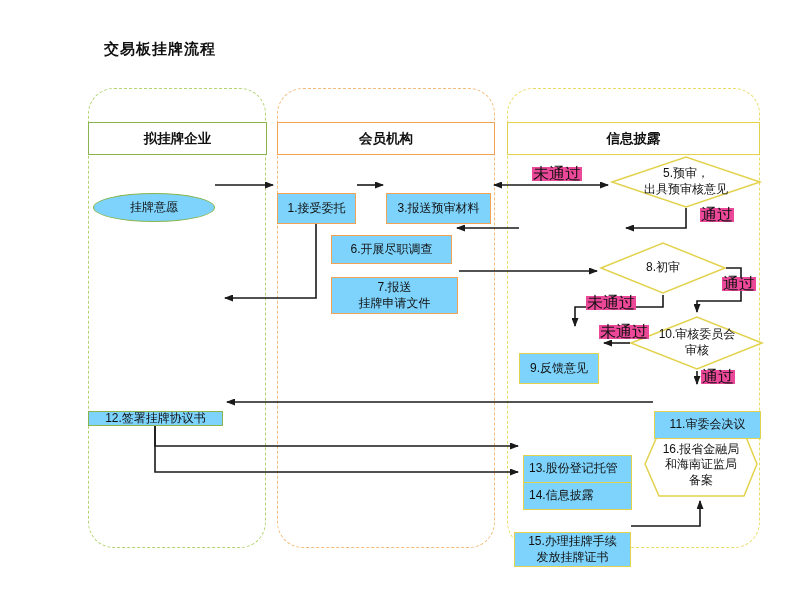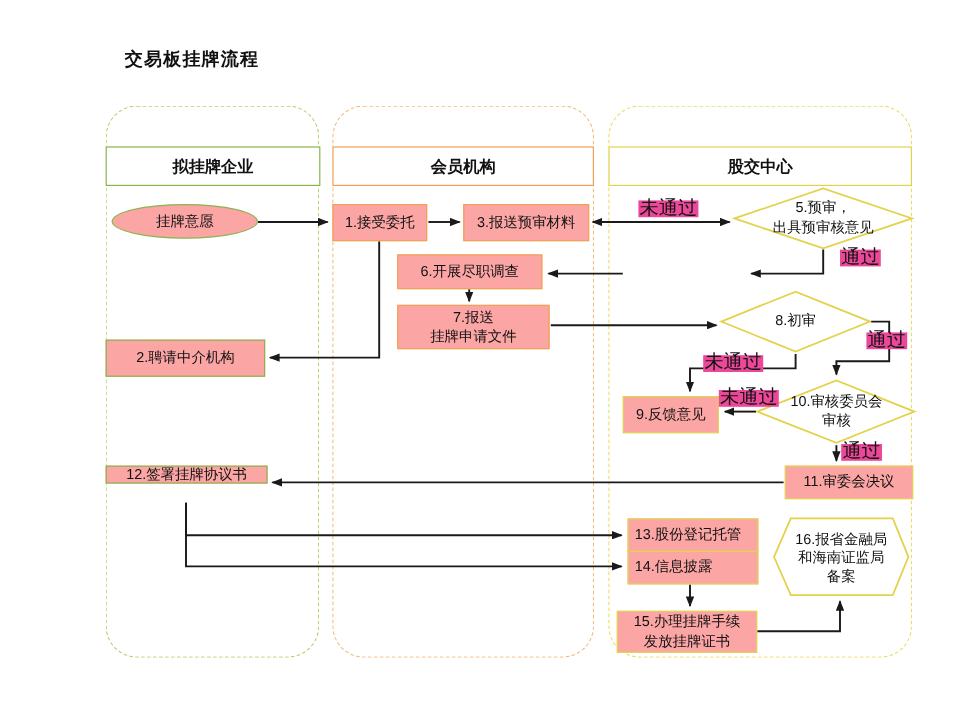--- a/index.html
+++ b/index.html
@@ -14,23 +14,23 @@
   .lane-c{left:507px;top:88px;width:253px;height:460px;border-color:#e9dd63;}
   .lane-header{
     position:absolute;background:#fff;border:1.5px solid;box-sizing:border-box;
     display:flex;align-items:center;justify-content:center;
     font-size:13.5px;font-weight:bold;height:33px;
   }
   .h-a{left:88px;top:122px;width:179px;border-color:#8ab54e;}
   .h-b{left:277px;top:122px;width:218px;border-color:#f2a254;}
   .h-c{left:507px;top:122px;width:253px;border-color:#e3d24c;}
   .node{
-    position:absolute;background:#fca5a5;border:1.5px solid;box-sizing:border-box;
+    position:absolute;background:#7dd3fc;border:1.5px solid;box-sizing:border-box;
     display:flex;align-items:center;justify-content:center;text-align:center;
-    font-size:12px;line-height:1.3;white-space:pre-line;
+    font-size:12px;line-height:1.3;white-space:pre-line;margin-top:23px;
   }
   .green{border-color:#8ab54e;}
   .orange{border-color:#f2a254;}
   .yellow{border-color:#e3d24c;}
   .shape-text{
     position:absolute;background:transparent;border:none;
     display:flex;align-items:center;justify-content:center;text-align:center;
     font-size:12px;line-height:1.3;white-space:pre-line;
   }
   .ellipse{border-radius:50%;}
@@ -77,40 +77,39 @@
     <path class="edge" d="M653,402 H227" marker-end="url(#ah)"></path>
     <path class="edge" d="M155,419 V446 H518" marker-end="url(#ah)"></path>
     <path class="edge" d="M155,419 V472 H518" marker-end="url(#ah)"></path>
     <path class="edge" d="M575,487 V505" marker-end="url(#ah)"></path>
     <path class="edge" d="M631,526 H700 V501" marker-end="url(#ah)"></path>
     <path class="edge" d="M316,201 V298 H225" marker-end="url(#ah)"></path>
   </svg>
 
   <div class="lane-header h-b">会员机构</div>
   <div class="lane-header h-a">拟挂牌企业</div>
-  <div class="lane-header h-c">股交中心</div>
+  <div class="lane-header h-c">信息披露</div>
 
   <div class="node green ellipse" style="left:93px;top:170px;width:122px;height:29px;">挂牌意愿</div>
 
   <div class="node orange" style="left:277px;top:170px;width:79px;height:31px;">1.接受委托</div>
 
   <div class="node orange" style="left:386px;top:170px;width:105px;height:31px;">3.报送预审材料</div>
 
   <div class="shape-text" style="left:618px;top:161px;width:136px;height:42px;">5.预审，
 出具预审核意见</div>
 
 
   <div class="node orange" style="left:331px;top:212px;width:121px;height:29px;">6.开展尽职调查</div>
 
   <div class="node orange" style="left:331px;top:254px;width:127px;height:37px;">7.报送
 挂牌申请文件</div>
 
   <div class="shape-text" style="left:613px;top:255px;width:100px;height:26px;">8.初审</div>
 
-  <div class="node green" style="left:88px;top:283px;width:133px;height:31px;">2.聘请中介机构</div>
 
   <div class="node yellow" style="left:519px;top:330px;width:80px;height:31px;">9.反馈意见</div>
 
   <div class="shape-text" style="left:635px;top:327px;width:124px;height:32px;">10.审核委员会
 审核</div>
 
   <div class="node yellow" style="left:654px;top:388px;width:107px;height:28px;">11.审委会决议</div>
 
   <div class="node green" style="left:88px;top:388px;width:135px;height:15px;">12.签署挂牌协议书</div>
 

